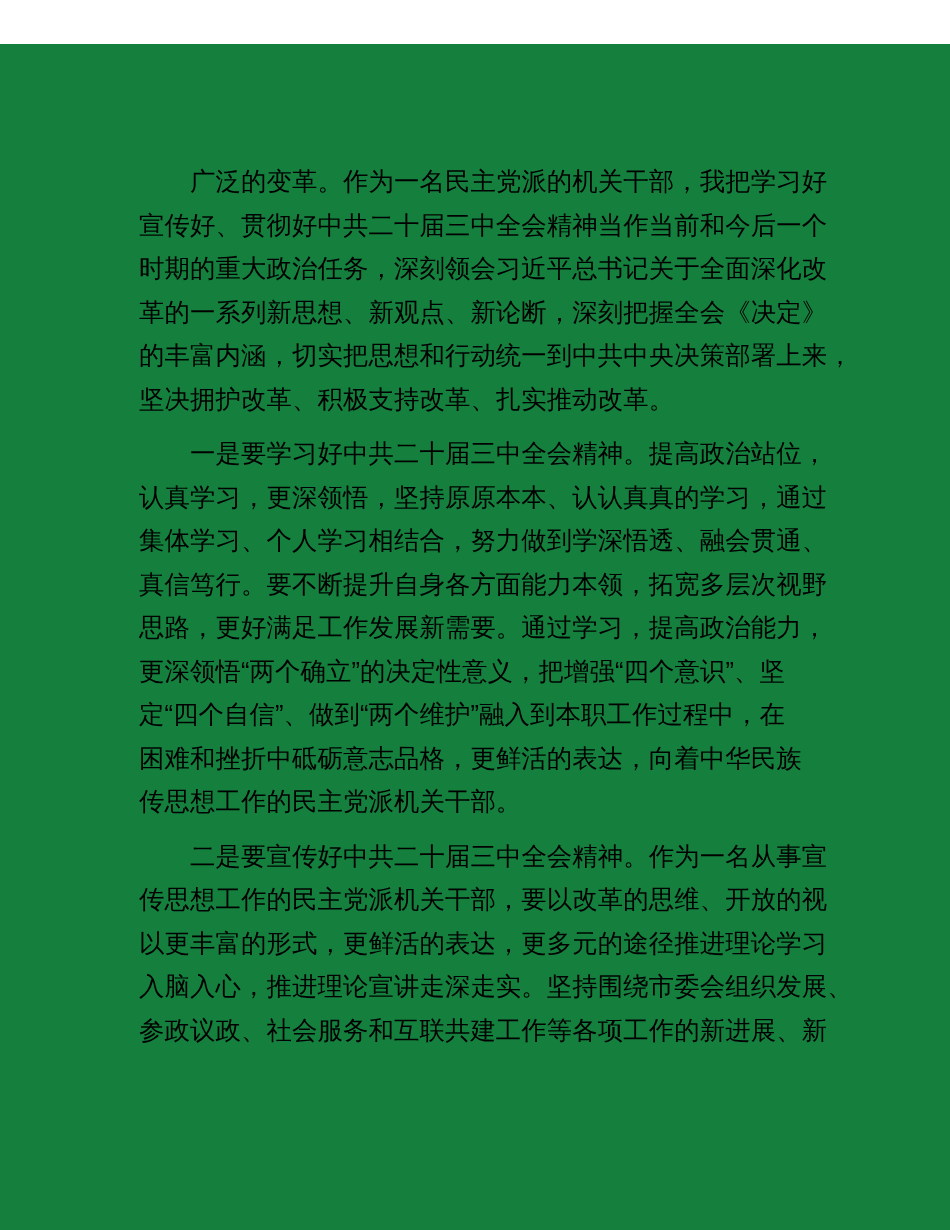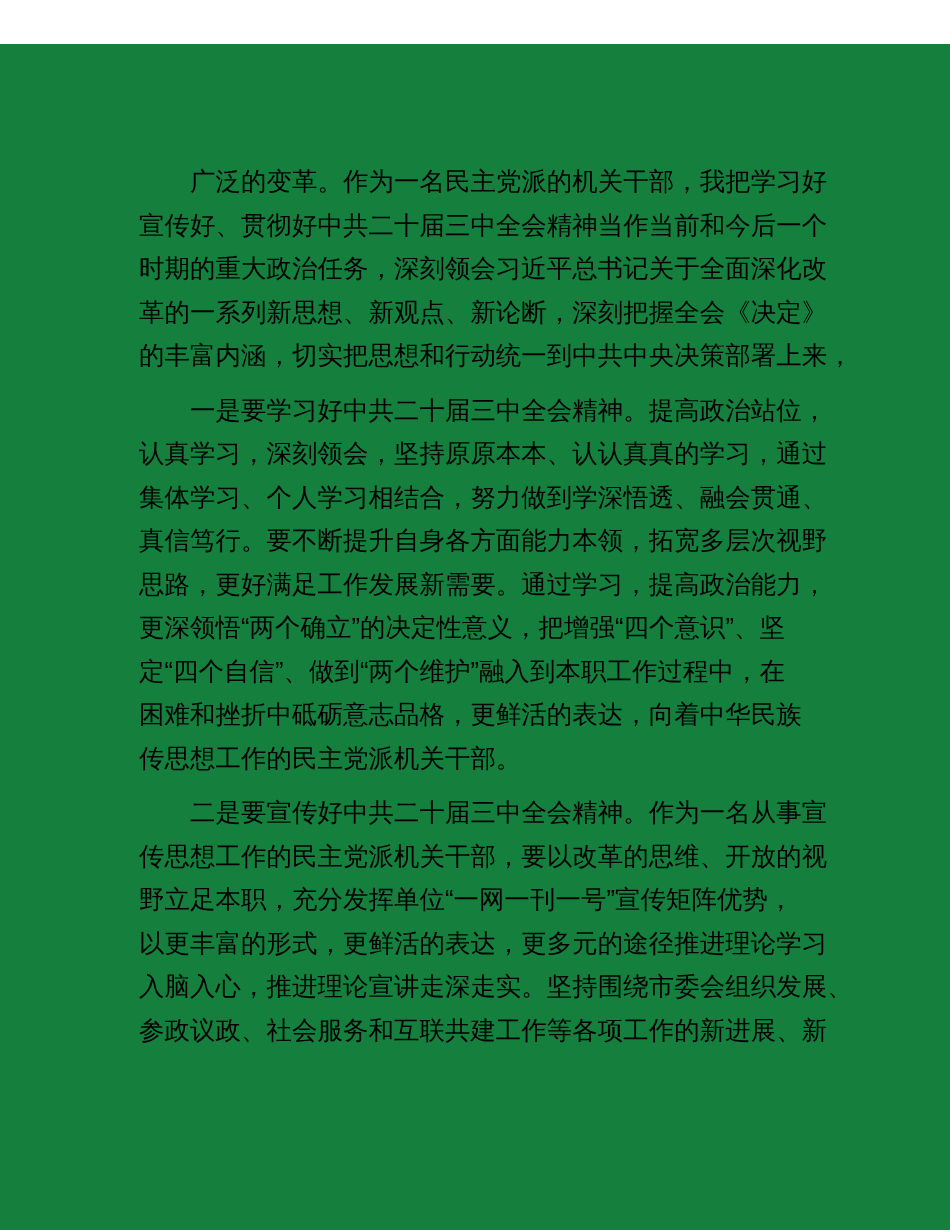--- a/index.html
+++ b/index.html
@@ -42,37 +42,37 @@
 
 <div class="doc-page">
   <div class="doc-content">
 
     <div class="para">
       <div class="line indent">广泛的变革。作为一名民主党派的机关干部，我把学习好</div>
       <div class="line">宣传好、贯彻好中共二十届三中全会精神当作当前和今后一个</div>
       <div class="line">时期的重大政治任务，深刻领会习近平总书记关于全面深化改</div>
       <div class="line">革的一系列新思想、新观点、新论断，深刻把握全会《决定》</div>
       <div class="line">的丰富内涵，切实把思想和行动统一到中共中央决策部署上来，</div>
+      <div class="line">坚决拥护改革、积极支持改革、扎实推动改革。</div>
     </div>
 
     <div class="para">
       <div class="line indent">一是要学习好中共二十届三中全会精神。提高政治站位，</div>
-      <div class="line">认真学习，深刻领会，坚持原原本本、认认真真的学习，通过</div>
+      <div class="line">认真学习，更深领悟，坚持原原本本、认认真真的学习，通过</div>
       <div class="line">集体学习、个人学习相结合，努力做到学深悟透、融会贯通、</div>
       <div class="line">真信笃行。要不断提升自身各方面能力本领，拓宽多层次视野</div>
       <div class="line">思路，更好满足工作发展新需要。通过学习，提高政治能力，</div>
       <div class="line">更深领悟“两个确立”的决定性意义，把增强“四个意识”、坚</div>
       <div class="line">定“四个自信”、做到“两个维护”融入到本职工作过程中，在</div>
       <div class="line">困难和挫折中砥砺意志品格，更鲜活的表达，向着中华民族</div>
       <div class="line">传思想工作的民主党派机关干部。</div>
     </div>
 
     <div class="para">
       <div class="line indent">二是要宣传好中共二十届三中全会精神。作为一名从事宣</div>
       <div class="line">传思想工作的民主党派机关干部，要以改革的思维、开放的视</div>
-      <div class="line">野立足本职，充分发挥单位“一网一刊一号”宣传矩阵优势，</div>
       <div class="line">以更丰富的形式，更鲜活的表达，更多元的途径推进理论学习</div>
       <div class="line">入脑入心，推进理论宣讲走深走实。坚持围绕市委会组织发展、</div>
       <div class="line">参政议政、社会服务和互联共建工作等各项工作的新进展、新</div>
     </div>
 
   </div>
 </div>
 
 </body></html>

